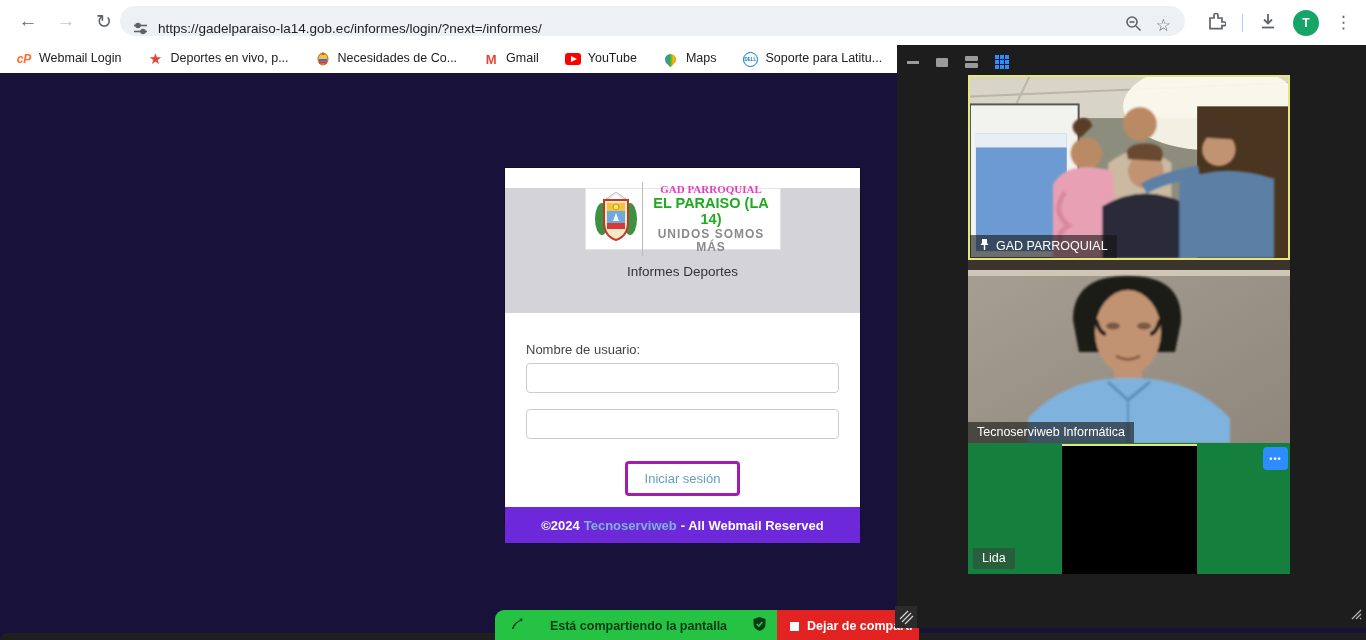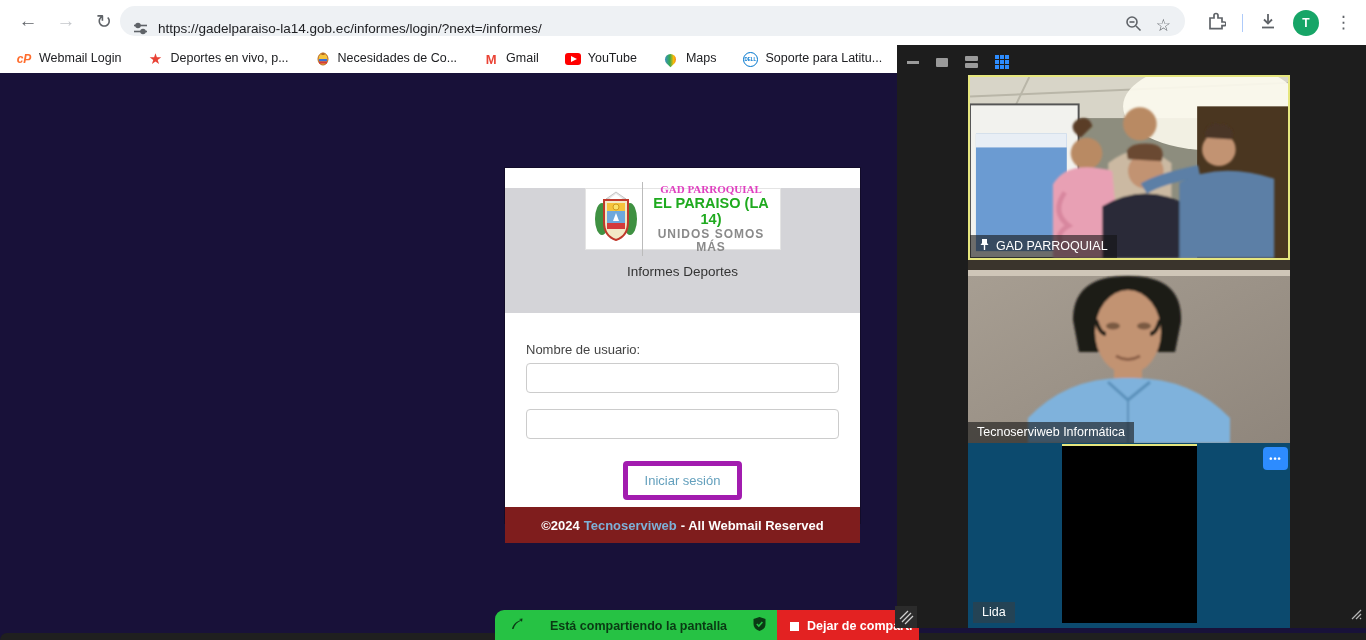--- a/index.html
+++ b/index.html
@@ -50,23 +50,23 @@
   .logo-text { flex:1; border-left:1px solid #bbb; margin-left:4px; padding:2px 4px; line-height:1.08; }
   .logo-l1 { color:#e040c0; font-weight:bold; font-size:11px; font-family:"Liberation Serif", serif; }
   .logo-l2 { color:#1faa1f; font-weight:bold; font-size:14.5px; }
   .logo-l3 { color:#8a8a8a; font-weight:bold; font-size:12px; letter-spacing:1px; }
   .subtitle { font-size:13.5px; color:#333; margin-top:14px; }
   .card-body { height:194px; padding:29px 21px 0; background:#fff; }
   .f-label { font-size:13px; color:#444; margin-bottom:6px; }
   .f-input { width:100%; height:30px; border:1px solid #ccc; border-radius:4px; margin-bottom:16px;
     font-size:13px; padding:0 8px; outline:none; }
   .btn-row { text-align:center; margin-top:6px; }
-  .login-btn { background:#fff; border:5px solid #a21caf; color:#64a0bd; font-size:13px;
+  .login-btn { background:#fff; border:3px solid #a21caf; color:#64a0bd; font-size:13px;
     padding:7px 17px; border-radius:4px; cursor:pointer; }
-  .card-foot { height:36px; background:#7f1d1d; display:flex; align-items:center; justify-content:center;
+  .card-foot { height:36px; background:#6d28d9; display:flex; align-items:center; justify-content:center;
     gap:4px; font-size:13px; color:#fdfdfd; font-weight:bold; }
   .card-foot a { color:#7eb1d8; text-decoration:none; }
 
   
   .bottom-strip { position:absolute; left:0; top:633px; width:1366px; height:7px; background:#1f1f1f;
     border-top-left-radius:8px; }
 
   
   .sharebar { position:absolute; left:495px; top:610px; height:32px; display:flex; }
   .share-green { width:282px; background:#26c244; border-top-left-radius:9px; display:flex;
@@ -82,21 +82,21 @@
   .pt-min { width:12px; height:3px; background:#9a9a9a; cursor:pointer; }
   .pt-restore { width:12px; height:9px; background:#9a9a9a; border-radius:1px; cursor:pointer; }
   .pt-speaker { display:flex; flex-direction:column; gap:2px; cursor:pointer; }
   .pt-speaker span { width:13px; height:5px; background:#9a9a9a; border-radius:1px; }
   .pt-grid { display:grid; grid-template-columns:repeat(3,4px); grid-gap:1px; cursor:pointer; }
   .pt-grid span { width:4px; height:4px; background:#2d8cff; }
   .tiles { position:absolute; left:71px; top:30px; width:322px; }
   .tile { position:relative; width:322px; overflow:hidden; cursor:pointer; }
   .tile1 { height:185px; border:2px solid #e6e67e; background:#2a2a26; }
   .tile2 { height:183px; background:#9d968c; }
-  .tile3 { height:185px; background:#0c4a6e; }
+  .tile3 { height:131px; background:#15803d; }
   .tile svg.scene { position:absolute; left:0; top:0; width:100%; height:100%; }
   .name-tag { position:absolute; left:0; bottom:0; background:rgba(20,20,20,.6); color:#fff;
     font-size:12.5px; padding:3px 9px 4px; display:flex; align-items:center; gap:6px; }
   .tile3 .name-tag { left:5px; bottom:5px; background:rgba(60,60,60,.5); }
   .black-video { position:absolute; left:94px; top:1px; width:135px; height:179px; background:#000;
     border-top:2px solid #e6e67e; }
   .more-btn { position:absolute; left:366px; top:402px; width:25px; height:23px; background:#2d8cff;
     border-radius:4px; color:#fff; font-size:9px; font-weight:bold; letter-spacing:1px;
     display:flex; align-items:center; justify-content:center; cursor:pointer; }
   .grip-bl { position:absolute; left:-2px; top:561px; width:22px; height:22px; background:#2b2b2b;

